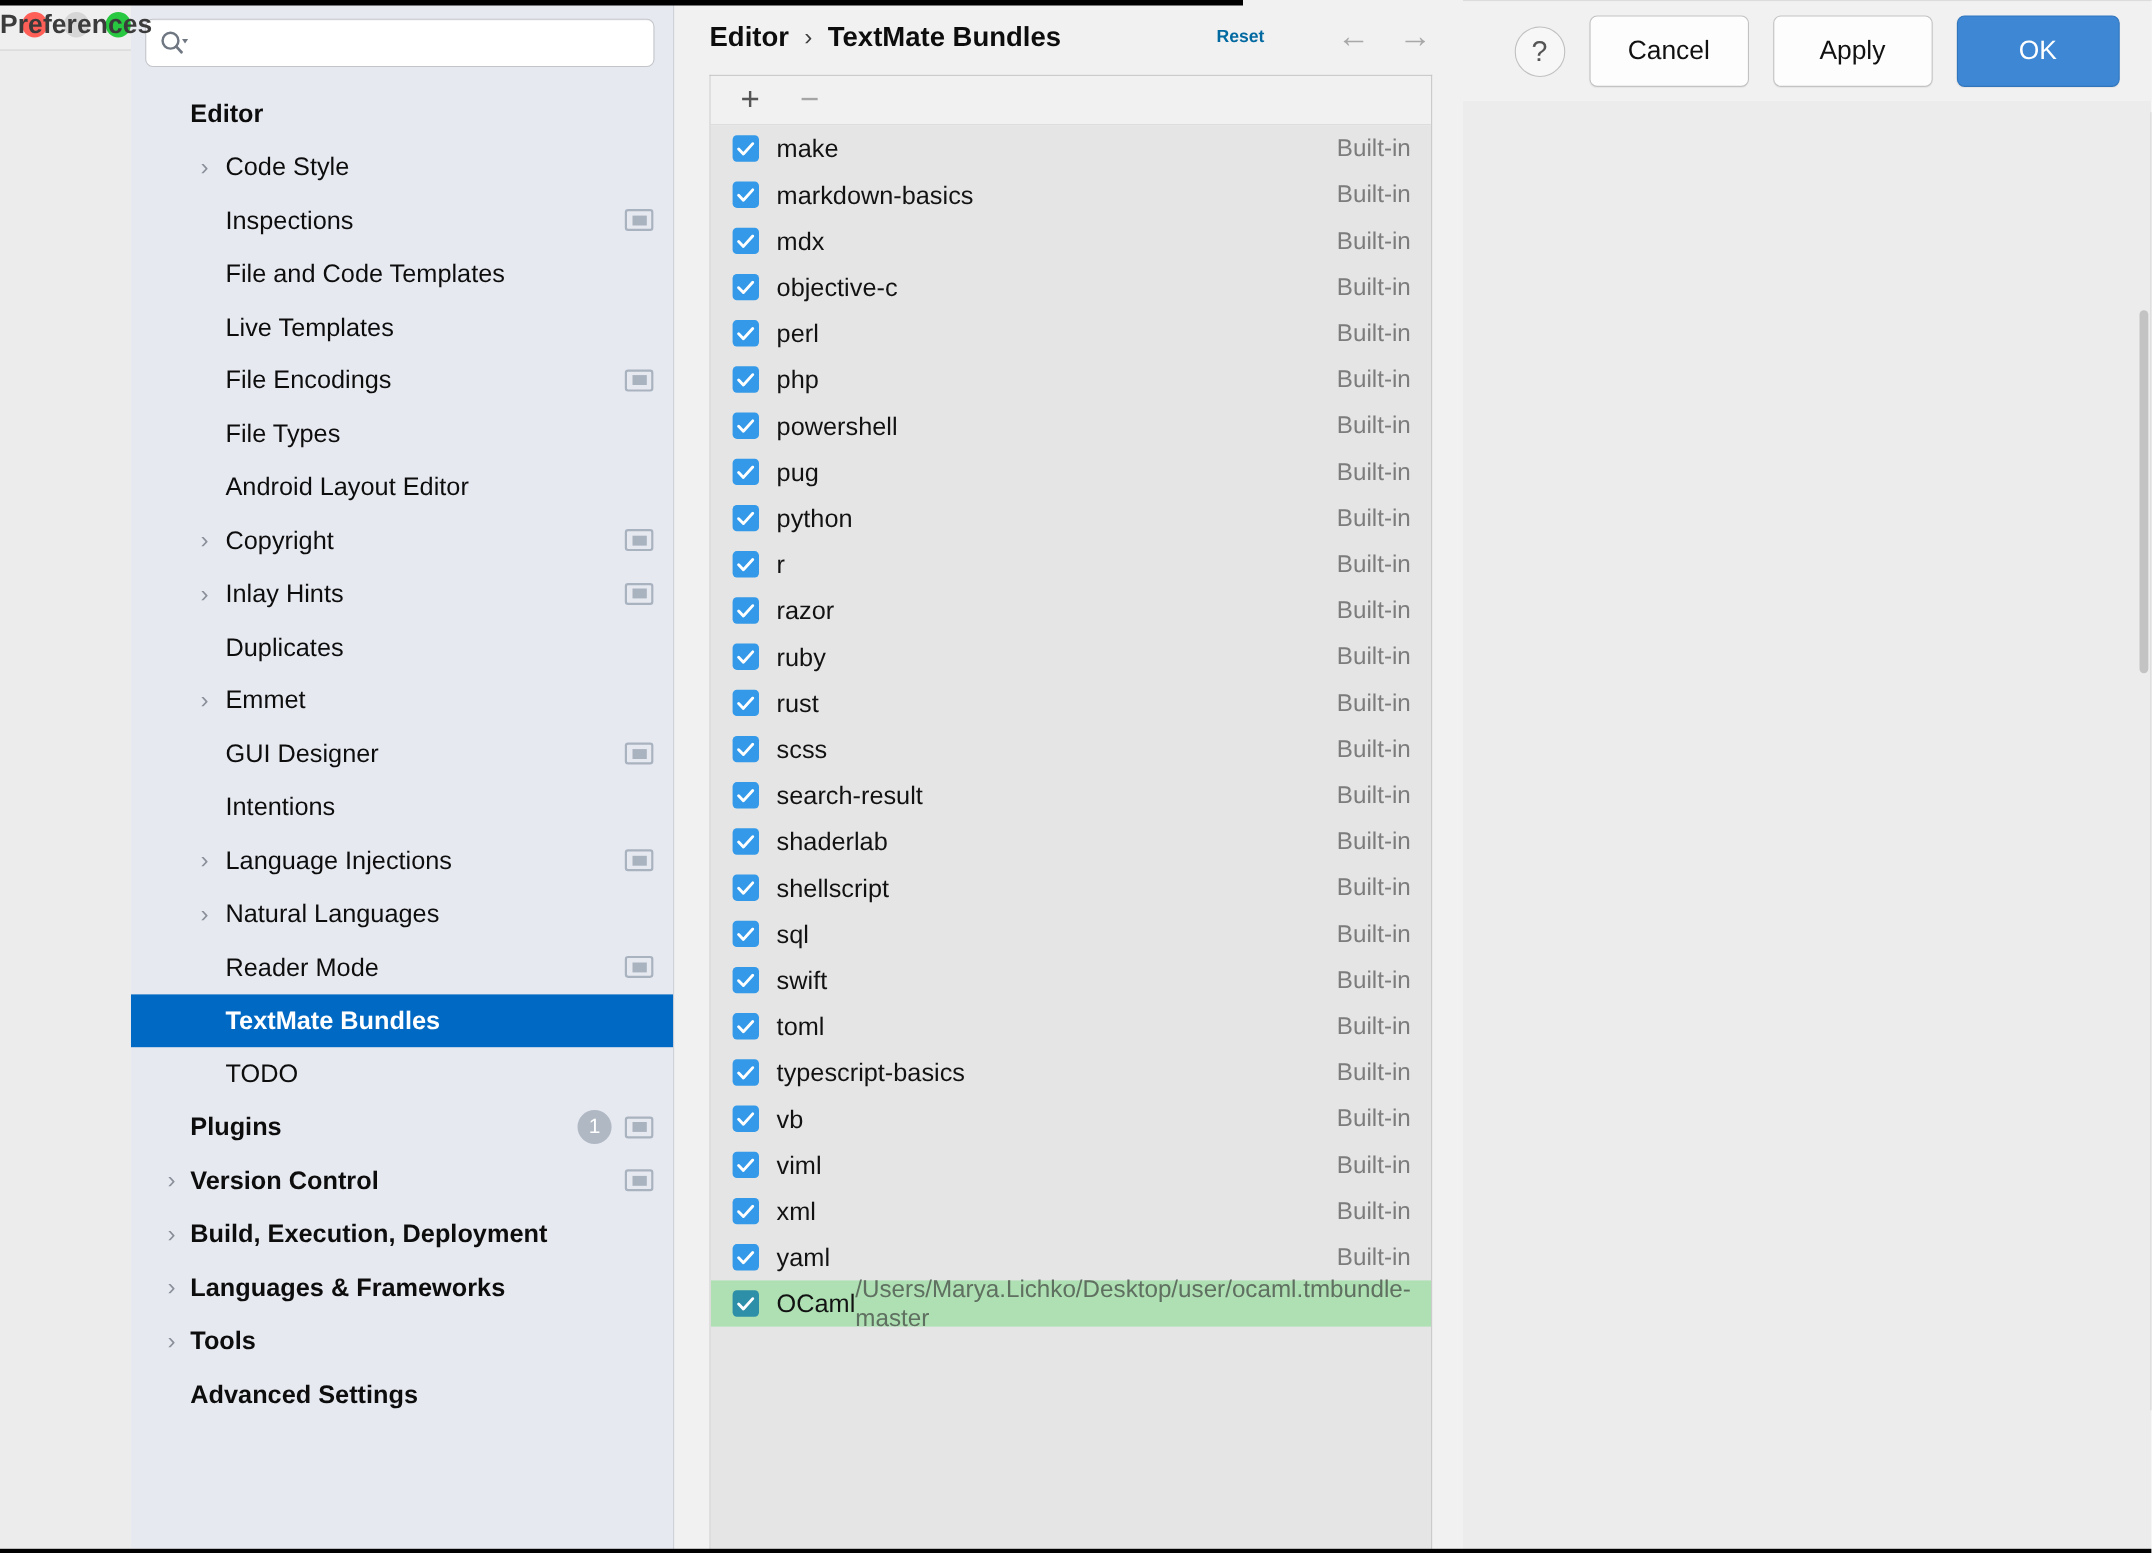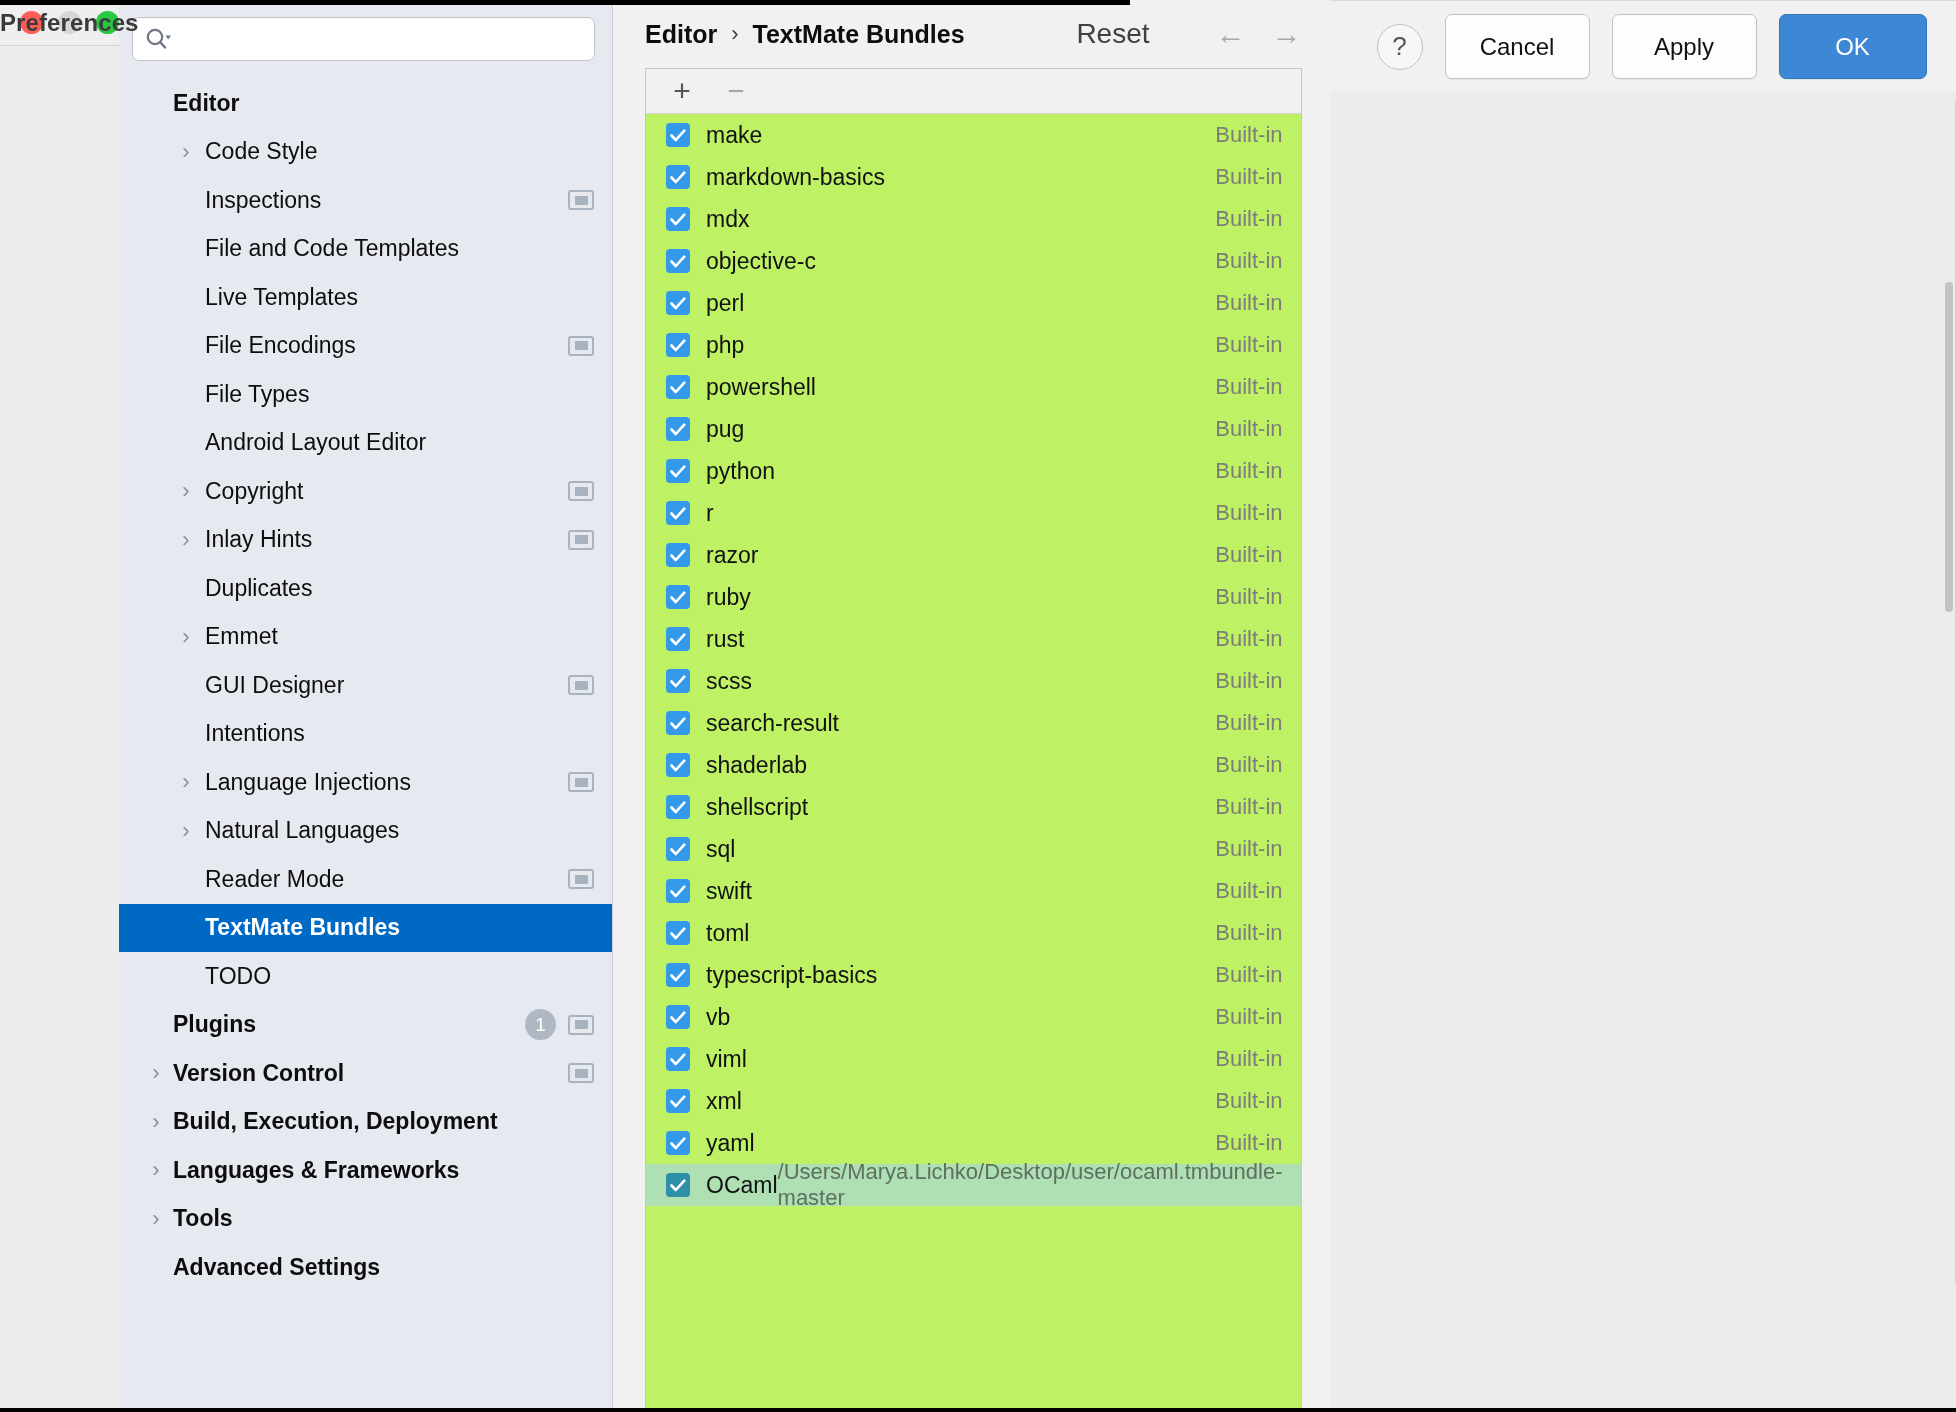--- a/index.html
+++ b/index.html
@@ -115,21 +115,21 @@
   }
   .main-header {
     height: 68px; flex: 0 0 68px;
     display: flex; align-items: center;
     padding: 0 28px 0 32px;
   }
   .crumb { font-size: 25px; font-weight: bold; color: #0d0d0d; }
   .crumb-sep { font-size: 22px; color: #3d3d3d; margin: 0 14px; }
   .header-spacer { flex: 1 1 auto; }
   .reset-link {
-    font-size: 28px; font-weight: normal; color: #404040;
+    font-size: 16px; font-weight: bold; color: #0369a1;
     cursor: pointer; margin-right: 40px;
   }
   .nav-arrow {
     font-size: 30px; color: #a8a8a8; margin-left: 26px; line-height: 1;
   }
 
   .list-frame {
     margin: 0 28px 0 32px;
     flex: 1 1 auto; min-height: 0;
     display: flex; flex-direction: column;
@@ -148,21 +148,21 @@
   .tb-btn {
     font-size: 30px; color: #555; line-height: 1;
     width: 28px; text-align: center; cursor: pointer;
     user-select: none;
   }
   .tb-btn.dim { color: #a5a5a5; }
 
   .list-scroll {
     flex: 1 1 auto; min-height: 0;
     overflow: hidden; position: relative;
-    background: #bef264;
+    background: #e5e5e5;
   }
   .list-row {
     height: 42px;
     display: flex; align-items: center;
     padding-left: 20px; padding-right: 18px;
     font-size: 23px; color: #121212;
   }
   .list-row.selected { background: #aee0b3; }
   .cb {
     width: 24px; height: 24px; border-radius: 4px;

